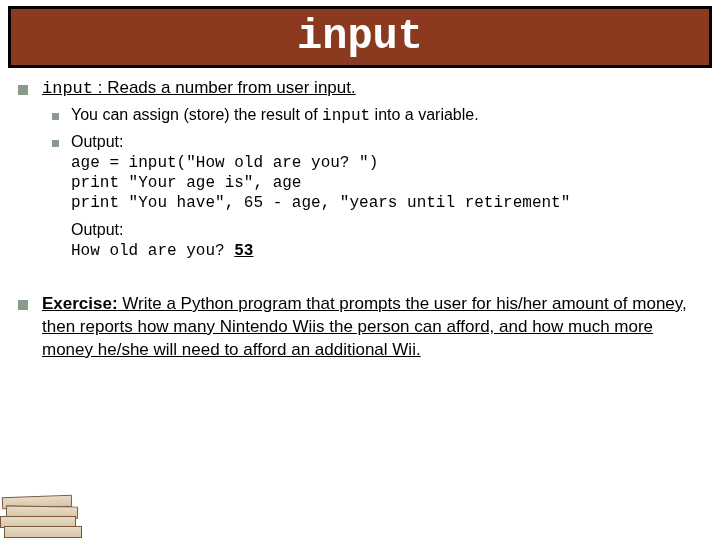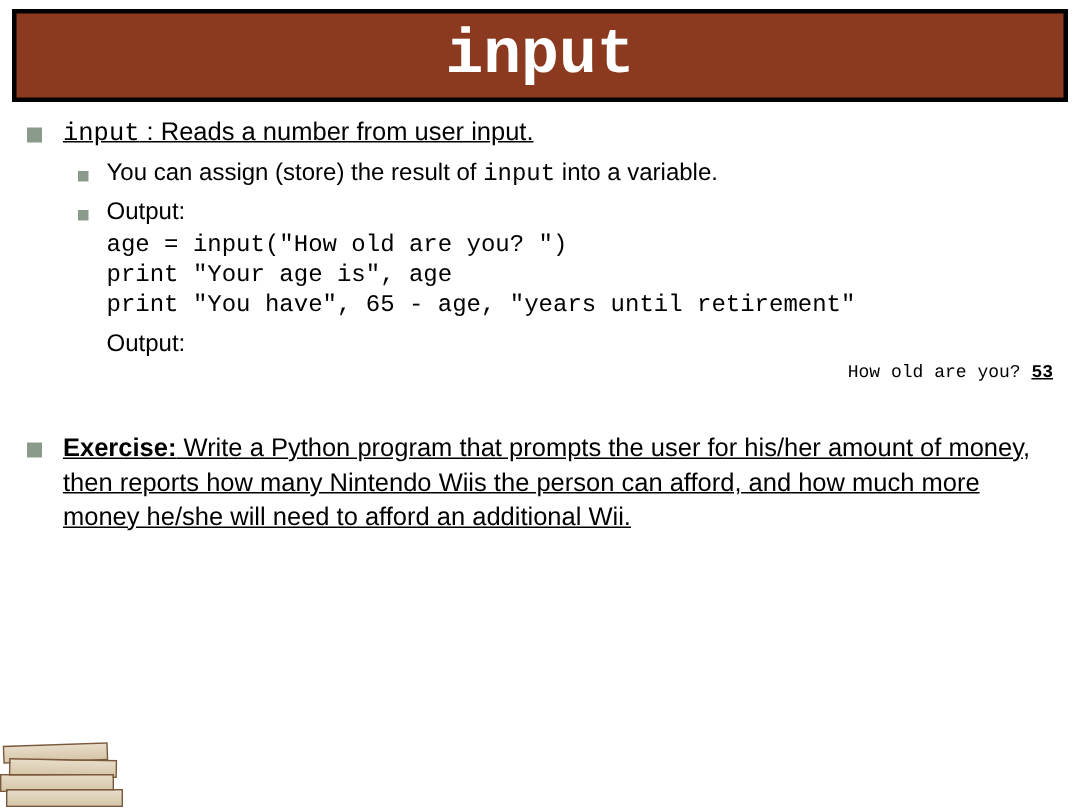--- a/index.html
+++ b/index.html
@@ -73,25 +73,24 @@
     padding-left: 53px;
     margin-top: 0;
   }
   .out-label {
     padding-left: 53px;
     font-size: 16px;
     margin-top: 8px;
   }
   .output {
     font-family: "Courier New", monospace;
-    font-size: 12px;
+    font-size: 16px;
     padding-left: 53px;
     line-height: 1.25;
     margin-top: 2px;
-    text-align: right;
   }
   .output .row { white-space: pre; }
   .uinput {
     font-weight: bold;
     text-decoration: underline;
   }
   .exercise {
     margin-top: 32px;
     justify-content: space-between;
   }

